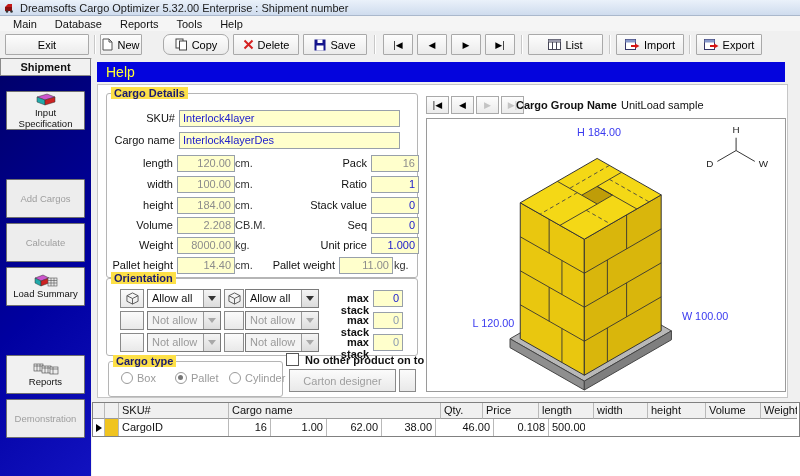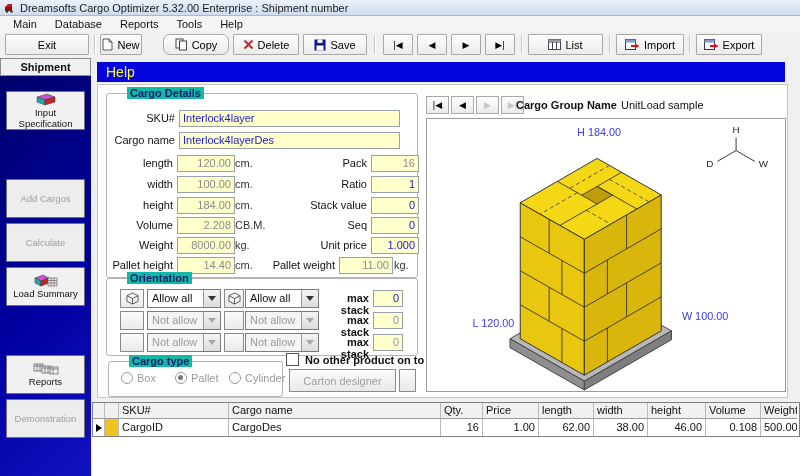--- a/index.html
+++ b/index.html
@@ -17,21 +17,21 @@
   
   .sidebar-header{position:absolute;left:0;top:58px;width:91px;height:18px;background:#f1f1f1;border:1px solid #8a8a8a;box-sizing:border-box;font-weight:bold;text-align:center;line-height:16px;}
   .sidebar-body{position:absolute;left:0;top:76px;width:91px;height:400px;background:linear-gradient(135deg,#00006b 0%,#0000a0 55%,#1212c0 100%);}
   .side-btn{position:absolute;left:6px;width:79px;height:39px;background:#f1f1f1;border:1px solid #707070;border-radius:1px;display:flex;flex-direction:column;align-items:center;justify-content:center;gap:1px;font-family:"Liberation Sans",sans-serif;font-size:9.5px;padding:0;box-sizing:border-box;color:#111;}
   .side-btn.dis{color:#9e9e9e;background:#ededed;}
   
   .main{position:absolute;left:92px;top:58px;width:708px;height:418px;background:#f0f0f0;}
   .cargo-bar{position:absolute;left:5px;top:4px;width:688px;height:20px;background:#0404dd;color:#ffff33;font-size:14px;line-height:20px;padding-left:9px;box-sizing:border-box;}
   .content{position:absolute;left:5px;top:26px;width:691px;height:314px;background:#ffffff;border:1px solid #c6c6c6;box-sizing:border-box;}
   .group{position:absolute;border:1px solid #b5b5b5;border-radius:3px;}
-  .group-label{position:absolute;top:-7px;left:20px;background:#14b8a6;padding:0 3px;font-weight:bold;color:#1b1b6e;text-align:right;}
+  .group-label{position:absolute;top:-7px;left:4px;background:#fde047;padding:0 3px;font-weight:bold;color:#1b1b6e;text-align:right;}
   .flabel{position:absolute;text-align:right;color:#111;}
   .field{position:absolute;height:15px;background:#ffffcc;border:1px solid #98a0aa;box-sizing:content-box;font-size:11px;line-height:15px;padding:0 3px;color:#2020cc;overflow:hidden;}
   .field.num{text-align:right;}
   .field.gray{color:#8c8c8c;}
   .unit{position:absolute;color:#333;}
   .combo{position:absolute;height:19px;background:#ffffff;border:1px solid #7a7a7a;box-sizing:border-box;line-height:17px;padding-left:4px;overflow:hidden;}
   .combo .arrow-btn{position:absolute;right:0;top:0;width:16px;height:100%;background:linear-gradient(#f4f4f4,#dcdcdc);border-left:1px solid #9a9a9a;display:flex;align-items:center;justify-content:center;}
   .combo .tri{width:0;height:0;border-left:4px solid transparent;border-right:4px solid transparent;border-top:5px solid #333;}
   .combo.dis{background:#f4f4f4;color:#9a9a9a;}
   .combo.dis .tri{border-top-color:#a8a8a8;}
@@ -387,21 +387,20 @@
         <div class="gc" style="width:58px;">height</div>
         <div class="gc" style="width:55px;">Volume</div>
         <div class="gc" style="width:36px;border-right:none;">Weight</div>
       </div>
       <div class="grow gdata">
         <div class="gc rowsel" style="width:12px;">
             <span class="tri-r"></span>
           </div>
         <div class="gc" style="width:14px;background:#f0c420;"></div>
         <div class="gc" style="width:110px;">CargoID</div>
-        <div class="gc" style="width:212px;">CargoDes</div>
         <div class="gc r" style="width:42px;">16</div>
         <div class="gc r" style="width:56px;">1.00</div>
         <div class="gc r" style="width:55px;">62.00</div>
         <div class="gc r" style="width:54px;">38.00</div>
         <div class="gc r" style="width:58px;">46.00</div>
         <div class="gc r" style="width:55px;">0.108</div>
         <div class="gc r" style="width:36px;border-right:none;">500.00</div>
       </div>
     </div>
 

